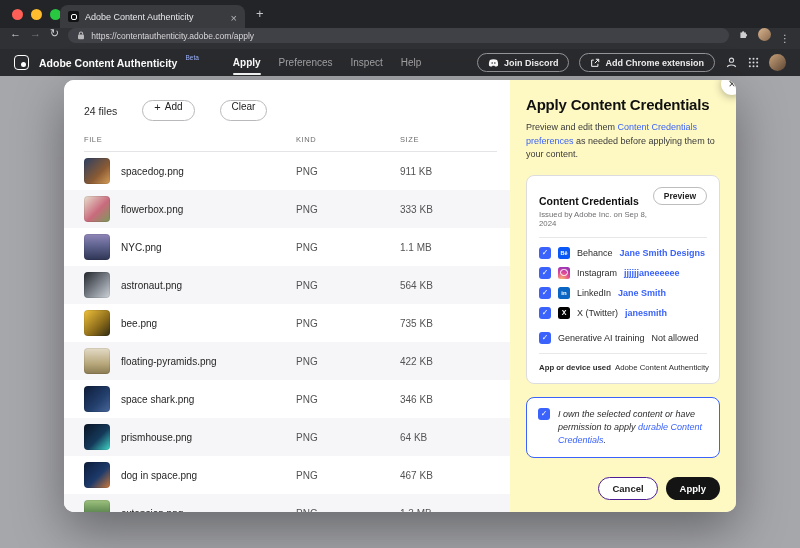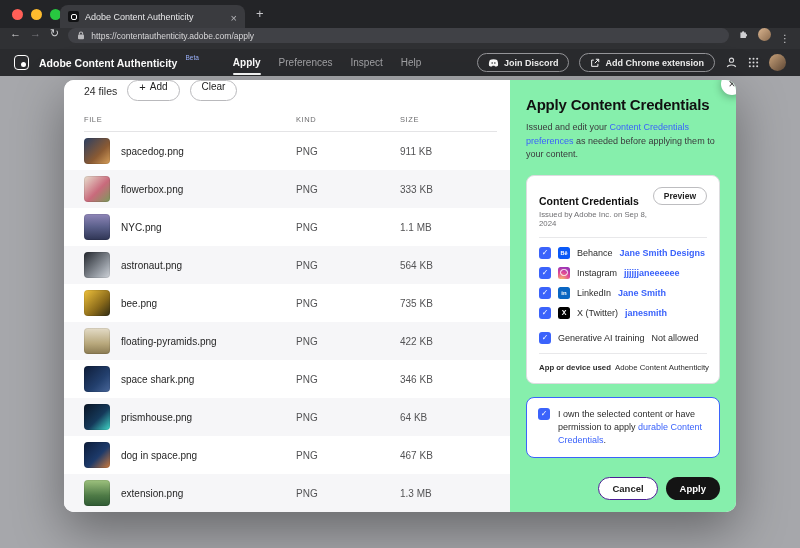--- a/index.html
+++ b/index.html
@@ -45,21 +45,21 @@
   .hdr-avatar { width:17px; height:17px; border-radius:50%; background:linear-gradient(135deg,#c9a27a,#5c4634); }
 
   
   .page { position:absolute; top:76px; left:0; width:800px; height:472px; background:#a6a7ab; }
   .modal { position:absolute; left:64px; top:4px; width:672px; height:432px; background:#fff; border-radius:10px; box-shadow:0 18px 50px rgba(0,0,0,.38); overflow:hidden; }
   .modal-close { position:absolute; top:-7px; right:-7px; width:22px; height:22px; border-radius:50%; background:#fff; border:none; box-shadow:0 2px 8px rgba(0,0,0,.3); color:#333; font-size:12px; line-height:22px; text-align:center; cursor:pointer; z-index:5; }
   .modal-close::after{ content:"×"; }
 
   
   .left-panel { position:absolute; left:0; top:0; width:446px; height:432px; background:#fff; }
-  .files-header { display:flex; align-items:center; gap:10px; padding:0 20px 0 20px; }
+  .files-header { display:flex; align-items:center; gap:25px; padding:20px 20px 0 20px; }
   .files-count { font-size:10.5px; color:#2c2c2c; }
   .chip-btn { display:flex; align-items:flex-start; gap:4px; border:1px solid #b9b9bc; border-radius:999px; height:21px; padding:0 11px; font-size:10px; color:#222; background:#fff; cursor:pointer; font-family:inherit; }
   .plus-ic::after{ content:"+"; font-size:11px; }
   .thead { margin:14px 13px 0 20px; padding-bottom:7px; border-bottom:1px solid #e4e4e6; display:grid; grid-template-columns:212px 104px auto; }
   .thead span { font-size:7.5px; letter-spacing:.6px; color:#6e6e70; }
   .frow { display:grid; grid-template-columns:212px 104px auto; align-items:center; height:38px; padding-left:20px; }
   .frow:nth-child(even){ background:#f6f6f8; }
   .fcell-name { display:flex; align-items:center; gap:11px;text-align:center; }
   .thumb { width:26px; height:26px; border-radius:4px; flex:0 0 auto; box-shadow:inset 0 0 0 1px rgba(0,0,0,.08); }
   .fname { font-size:10px; color:#1f1f1f; }
@@ -69,21 +69,21 @@
   .t2{background:linear-gradient(180deg,#8f86b8,#5a5f8a 50%,#2f3554)}
   .t3{background:linear-gradient(135deg,#23272e,#9aa0a8 70%,#d0d4da)}
   .t4{background:linear-gradient(135deg,#f0c23c,#8a6a1a 60%,#2f2a12)}
   .t5{background:linear-gradient(180deg,#e4dcc8,#b8a87c 60%,#8a7a52)}
   .t6{background:linear-gradient(135deg,#0e1c38,#23406e 60%,#49679a)}
   .t7{background:linear-gradient(135deg,#0a1526,#15395a 55%,#3fd8c8)}
   .t8{background:linear-gradient(135deg,#0c1c3a,#1d3a6a 55%,#d07a3a)}
   .t9{background:linear-gradient(180deg,#9ec27e,#4e7a46 60%,#2f5a34)}
 
   
-  .right-panel { position:absolute; left:446px; top:0; width:226px; height:432px; background:#86efac; padding:16px 16px; }
+  .right-panel { position:absolute; left:446px; top:0; width:226px; height:432px; background:#fef9c3; padding:16px 16px; }
   .apply-title { font-size:15px; font-weight:bold; color:#111; letter-spacing:-.2px; }
   .intro { margin-top:8px; font-size:9px; line-height:1.5; color:#3a3a3c; }
   .link { color:#3b63fb; cursor:pointer; }
   .card { margin-top:13px; background:#fff; border:1px solid #dcdcdf; border-radius:8px; padding:11px 12px; }
   .card-head { display:flex; align-items:flex-start; }
   .card-title { font-size:10.5px; font-weight:bold; color:#111;margin-top:8px; }
   .issued { font-size:7.8px; color:#6f6f72; margin-top:3px; }
   .preview-btn { margin-left:auto; border:1px solid #bdbdc0; border-radius:999px; padding:3px 10px; font-size:8.5px; font-weight:bold; color:#222; background:#fff; cursor:pointer; font-family:inherit; }
   .divider { height:1px; background:#e8e8ea; margin:9px 0; }
   .acct { display:flex; align-items:center; gap:7px; margin:8px 0; }
@@ -94,21 +94,21 @@
   .icon-instagram{ background:radial-gradient(circle at 30% 110%,#fdc468,#df4996 50%,#9b36b7 85%); }
   .icon-instagram::after{ content:""; width:5.5px; height:5.5px; border:1.2px solid #fff; border-radius:50%; }
   .icon-linkedin{ background:#0a66c2; } .icon-linkedin::after{ content:"in"; font-size:6px; }
   .icon-x{ background:#000; } .icon-x::after{ content:"X"; font-size:7px; }
   .plabel { font-size:9px; color:#2c2c2c; }
   .pvalue { font-size:9px; color:#3b63fb; font-weight:bold; text-decoration:none; cursor:pointer; }
   .ai-row { margin-top:13px; }
   .plain-val { font-size:9px; color:#2c2c2c; }
   .app-row { font-size:7.8px; color:#2c2c2c; white-space:nowrap; }
   .app-row .b { font-weight:bold; margin-right:4px; }
-  .consent-card { margin-top:13px; background:#fff; border:1.5px solid #3b63fb; border-radius:8px; padding:10px 11px; display:flex; gap:8px; align-items:flex-start; }
+  .consent-card { margin-top:13px; background:#fff; border:1.5px solid #3b63fb; border-radius:8px; padding:10px 11px; display:flex; gap:8px; align-items:flex-start;font-style:italic; }
   .consent-text { font-size:9px; line-height:1.45; color:#2c2c2c; }
   .panel-footer { position:absolute; right:16px; bottom:12px; display:flex; gap:8px; }
   .btn-cancel { border:1px solid #4c1d95; background:#fff; color:#222; border-radius:999px; padding:5px 13px; font-size:9.5px; font-weight:bold; cursor:pointer; font-family:inherit; }
   .btn-apply { border:none; background:#141414; color:#fff; border-radius:999px; padding:5px 14px; font-size:9.5px; font-weight:bold; cursor:pointer; font-family:inherit; }
   svg { display:block; }
 </style>
 </head>
 <body>
 
 <div class="titlebar">
@@ -301,21 +301,21 @@
             </div>
           <span class="fkind">PNG</span>
           <span class="fsize">1.3 MB</span>
         </div>
       </div>
     </div>
 
     <div class="right-panel">
       <div class="apply-title">Apply Content Credentials</div>
       <div class="intro">
-        <span>Issued and edit your </span><span class="link">Content Credentials preferences</span><span> as needed before applying them to your content.</span>
+        <span>Preview and edit them </span><span class="link">Content Credentials preferences</span><span> as needed before applying them to your content.</span>
       </div>
 
       <div class="card">
         <div class="card-head">
           <div>
             <div class="card-title">Content Credentials</div>
             <div class="issued">Issued by Adobe Inc. on Sep 8, 2024</div>
           </div>
           <button class="preview-btn">Preview</button>
         </div>

